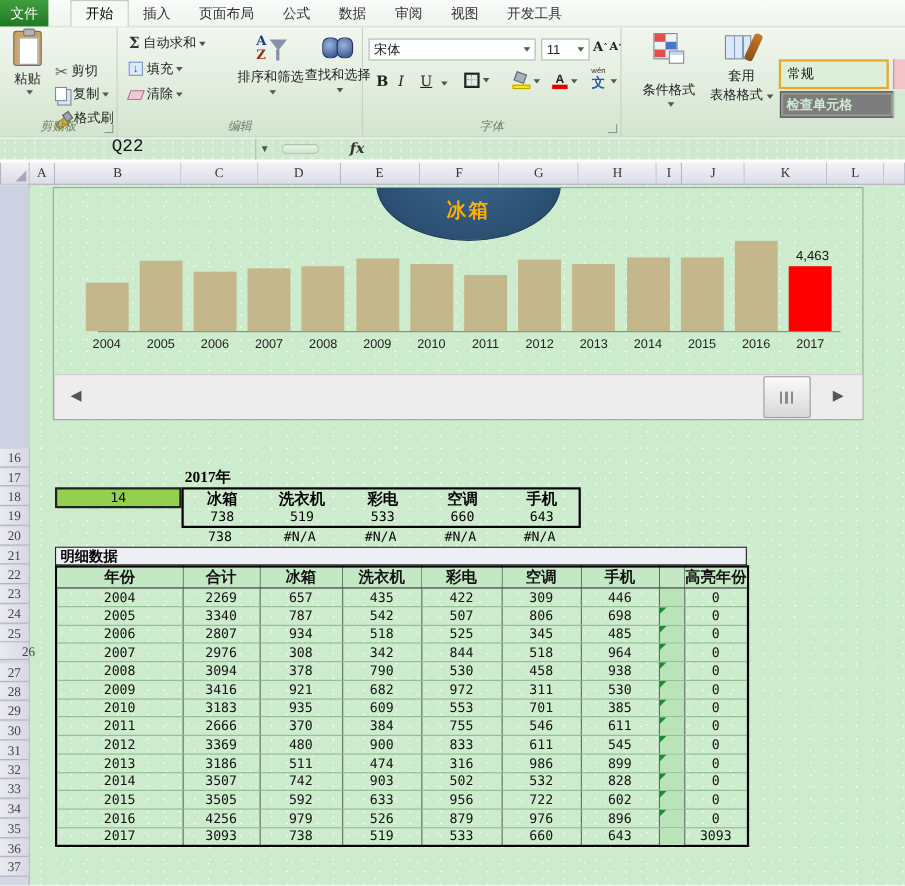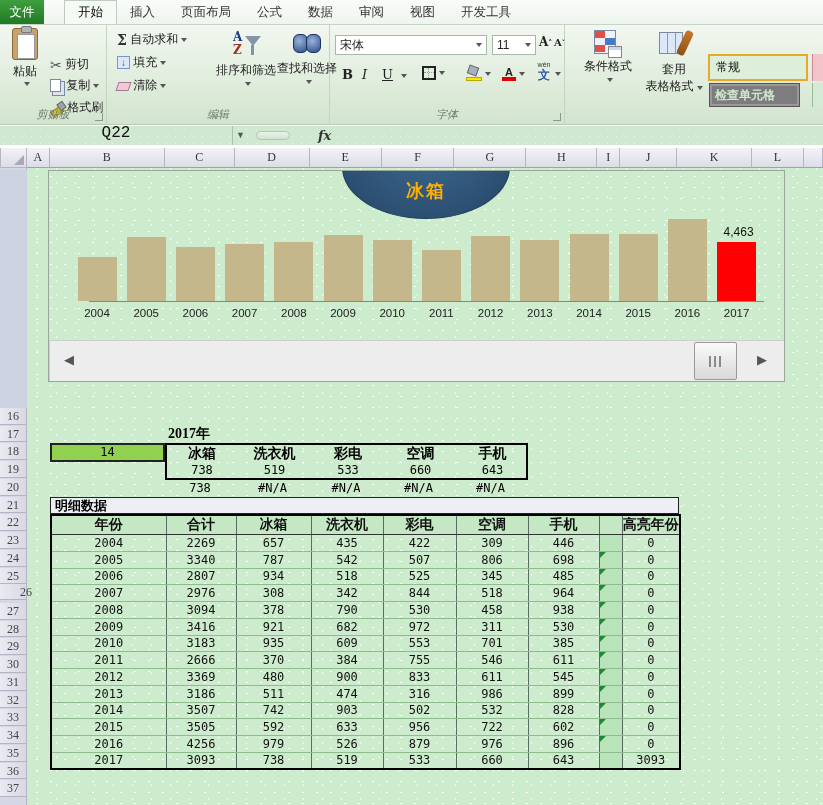--- a/index.html
+++ b/index.html
@@ -66,21 +66,21 @@
   .i-fontcolor { width:14px; height:15px; position:relative; font-size:11px; font-weight:bold; color:#222; text-align:center; }
   .i-fontcolor .bar { position:absolute; left:0; bottom:0; width:14px; height:4px; background:#e00000; }
   .i-wen { width:16px; height:16px; position:relative; color:#2a58a8; font-size:12px; font-weight:bold; text-align:center; line-height:18px; }
   .i-wen .py { position:absolute; top:-5px; left:0; width:100%; font-size:7px; font-weight:normal; color:#333; line-height:7px; }
   .fontbox { position:absolute; background:#fff; border:1px solid #a8b8a8; font-size:12px; color:#222; display:flex; align-items:center; padding:0 4px; justify-content:space-between; }
   .bi { font-family:"DejaVu Serif",serif; font-weight:bold; font-size:13px; }
   .ii { font-family:"DejaVu Serif",serif; font-style:italic; font-size:13px; }
   .uu { font-family:"DejaVu Serif",serif; font-size:13px; text-decoration:underline; }
 
   .style-normal { position:absolute; left:708px; top:29px; width:100px; height:27px; background:#ddefd8; border:2px solid #e8a828; font-size:12px; color:#111; display:flex; align-items:center; padding-left:6px; }
-  .style-check { position:absolute; left:709px; top:58px; width:91px; height:24px; background:#7d7d7d; border:1px solid #555; box-shadow:inset 0 0 0 2px #999; font-size:12px; font-weight:bold; color:#cfe8cf; display:flex; align-items:center; padding-left:5px; }
+  .style-check { position:absolute; left:709px; top:58px; width:104px; height:24px; background:#7d7d7d; border:1px solid #555; box-shadow:inset 0 0 0 2px #999; font-size:12px; font-weight:bold; color:#cfe8cf; display:flex; align-items:center; padding-left:5px; }
   .style-sliver-bad { position:absolute; left:812px; top:29px; width:11px; height:27px; background:#f2c4c9; border-left:1px solid #c89; }
   .style-sliver-good { position:absolute; left:812px; top:58px; width:11px; height:24px; background:#d5ead5; border-left:1px solid #9b9; }
 
   
   #formulabar { position:absolute; top:126px; left:0; width:823px; height:21px; background:#cfe8cf;
     background-image:radial-gradient(#e8f6e8 0.8px,transparent 1px); background-size:9px 7px; border-bottom:2px solid #fff; display:flex; align-items:center; }
   #namebox { width:232px; height:24px; text-align:center; font-size:16px; font-family:Liberation Mono, monospace; color:#111; line-height:19px; }
   .nb-dd { width:16px; height:19px; border-left:1px solid #a8c4a8; font-size:9px; color:#555; text-align:center; line-height:19px; }
   .fb-split { width:34px; height:9px; border:1px solid #b0c8b0; border-radius:5px; margin-left:8px; background:linear-gradient(#e8f4e8,#cfe4cf); }
   .fx { font-family:"DejaVu Serif",serif; font-style:italic; font-weight:bold; font-size:13px; color:#333; margin-left:28px; }
@@ -248,21 +248,21 @@
 
     <div class="rgroup" style="left:565px;width:258px;border-right:none;">
       <div class="rbtn-big" style="left:12px;top:5px;width:62px;">
         <span class="ic i-condfmt">
             <span class="g"></span>
             <span class="c1"></span>
             <span class="c2"></span>
             <span class="c3"></span>
             <span class="tb"></span>
           </span>
-        <span style="margin-top:0;">条件格式</span>
+        <span style="margin-top:15px;">条件格式</span>
         <span class="dd" style="margin-top:3px;"></span>
       </div>
       <div class="rbtn-big" style="left:78px;top:5px;width:62px;">
         <span class="ic i-fmttable">
             <span class="g"></span>
             <span class="br"></span>
           </span>
         <span style="margin-top:3px;">套用</span>
         <span style="font-size:12px;"><span>表格格式</span><span class="dd"></span></span>
       </div>

